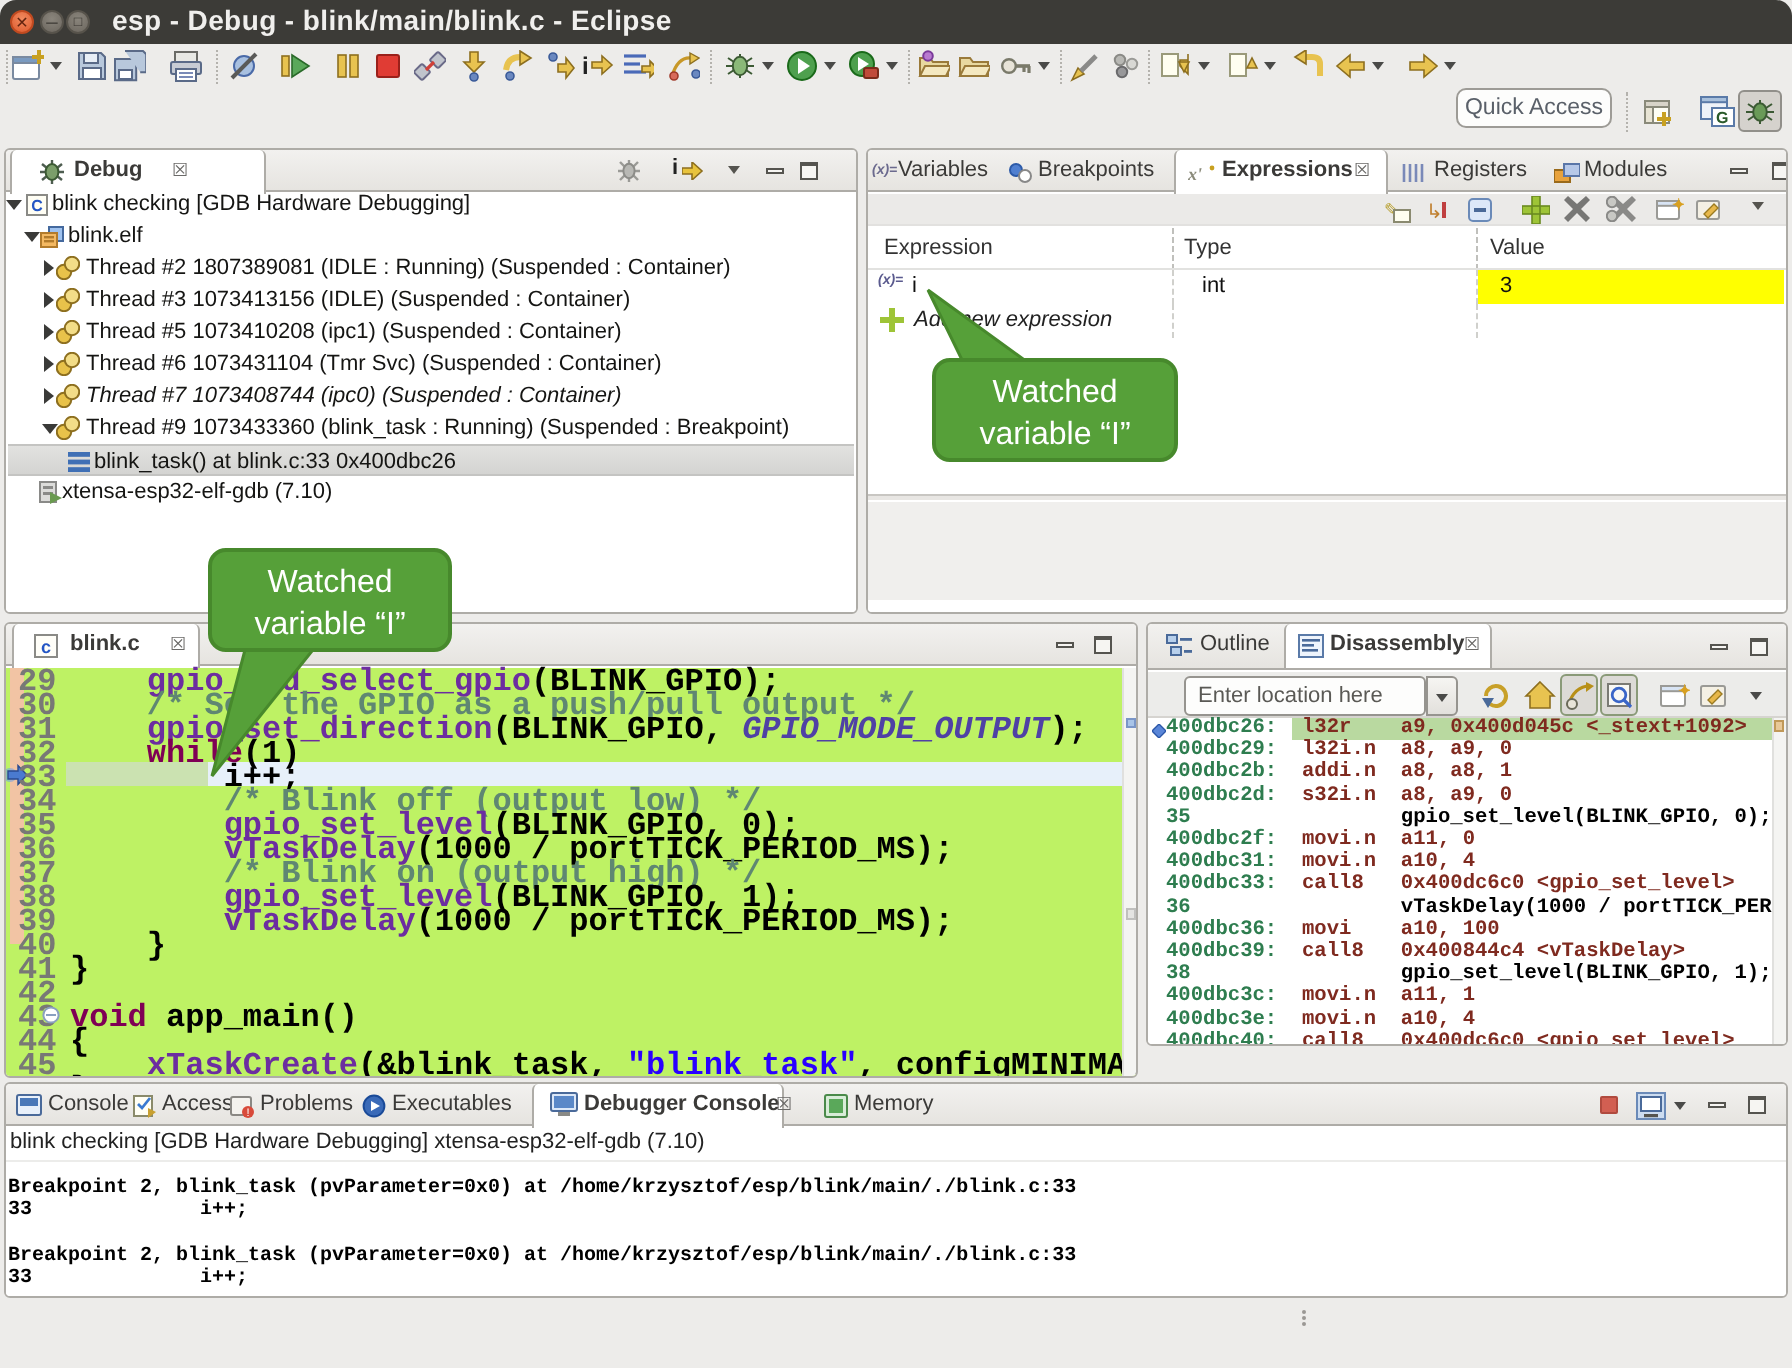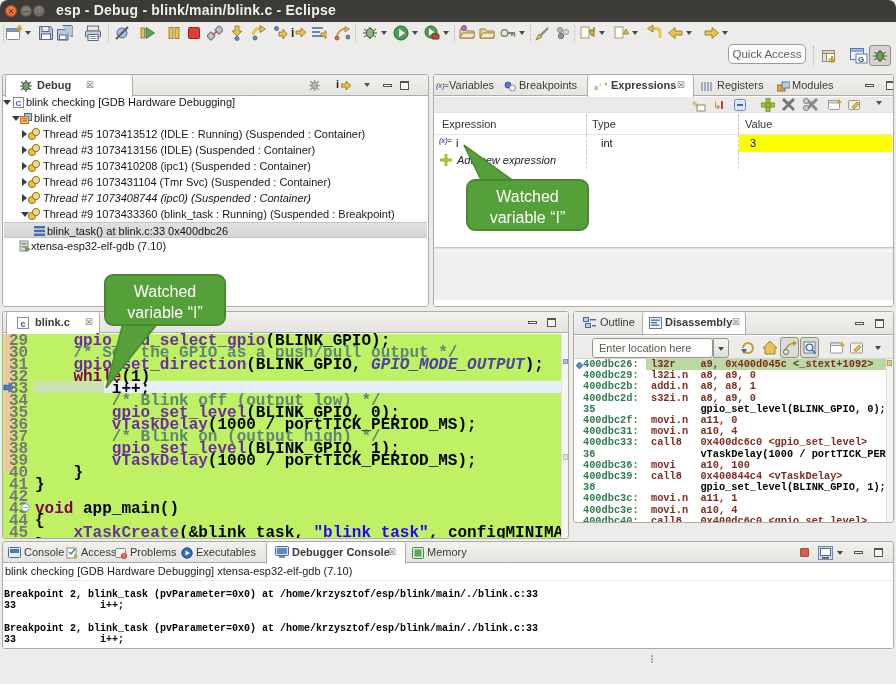--- a/index.html
+++ b/index.html
@@ -312,21 +312,21 @@
           <rect x="2" y="7" width="5" height="1.2" fill="#b27b2c"></rect>
         </svg>
         <span style="position:absolute;left:31px;">blink.elf</span>
       </div>
     <div class="trow" style="top:29px;">
         <span class="tw closed" style="left:19px;"></span>
         <svg class="abs" style="left:25px;top:2px;" width="12" height="12">
           <circle cx="4" cy="8" r="3.6" fill="#e8c24a" stroke="#8d6f1f"></circle>
           <circle cx="8" cy="4" r="3.6" fill="#f3dd88" stroke="#8d6f1f"></circle>
         </svg>
-        <span style="position:absolute;left:40px;">Thread #5 1073413512 (IDLE : Running) (Suspended : Container)</span>
+        <span style="position:absolute;left:40px;">Thread #2 1807389081 (IDLE : Running) (Suspended : Container)</span>
       </div>
     <div class="trow" style="top:45px;">
         <span class="tw closed" style="left:19px;"></span>
         <svg class="abs" style="left:25px;top:2px;" width="12" height="12">
           <circle cx="4" cy="8" r="3.6" fill="#e8c24a" stroke="#8d6f1f"></circle>
           <circle cx="8" cy="4" r="3.6" fill="#f3dd88" stroke="#8d6f1f"></circle>
         </svg>
         <span style="position:absolute;left:40px;">Thread #3 1073413156 (IDLE) (Suspended : Container)</span>
       </div>
     <div class="trow" style="top:61px;">
@@ -678,21 +678,21 @@
     <div class="tab" style="left:127px;">
         <span class="tlab">Problems</span>
       </div>
     <svg class="abs" style="left:178px;top:5px;" width="13" height="12">
         <circle cx="6" cy="6" r="5.2" fill="#3a6ab8" stroke="#1a4a98"></circle>
         <polygon points="4.5,3.5 9,6 4.5,8.5" fill="#fff"></polygon>
       </svg>
     <div class="tab" style="left:193px;">
         <span class="tlab">Executables</span>
       </div>
-    <div class="tab active" style="left:263px;width:140px;">
+    <div class="tab active" style="left:263px;width:126px;">
       <svg class="abs" style="left:8px;top:4px;" width="14" height="13">
           <rect x="0.5" y="0.5" width="13" height="9" rx="1" fill="#dce8f8" stroke="#4a6a9a"></rect>
           <rect x="2" y="2" width="10" height="6" fill="#5a88c8"></rect>
           <rect x="4" y="10" width="6" height="2" fill="#8a8a86"></rect>
         </svg>
       <span class="tlab" style="left:25px;">Debugger Console</span>
       <span class="tlab xclose" style="left:121px;top:5px;">☒</span>
     </div>
     <svg class="abs" style="left:409px;top:5px;" width="13" height="12">
         <rect x="0.5" y="0.5" width="11" height="11" rx="1" fill="#d8ecd8" stroke="#4a8a4a"></rect>

